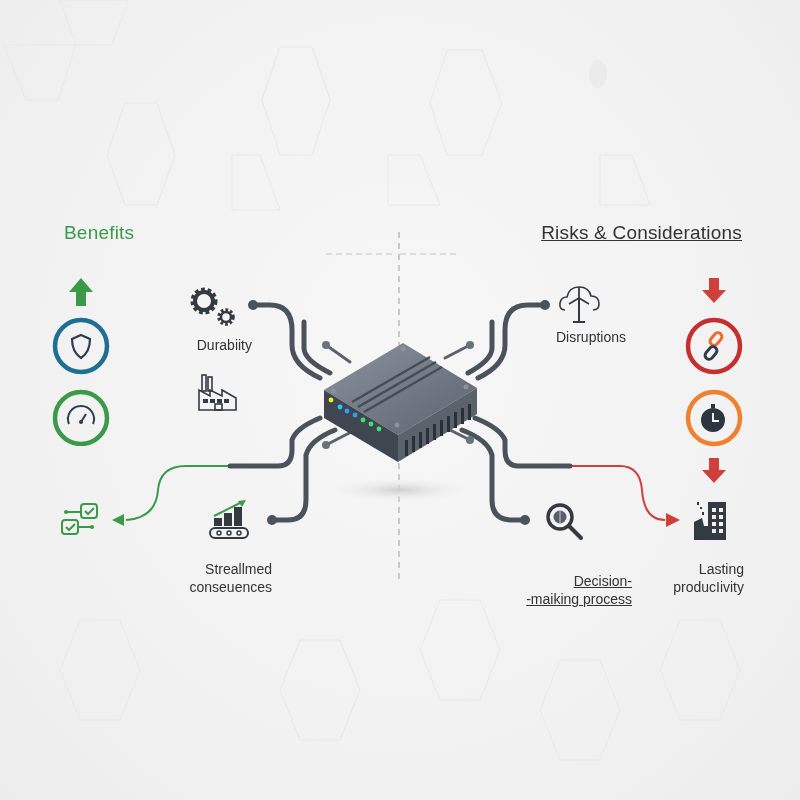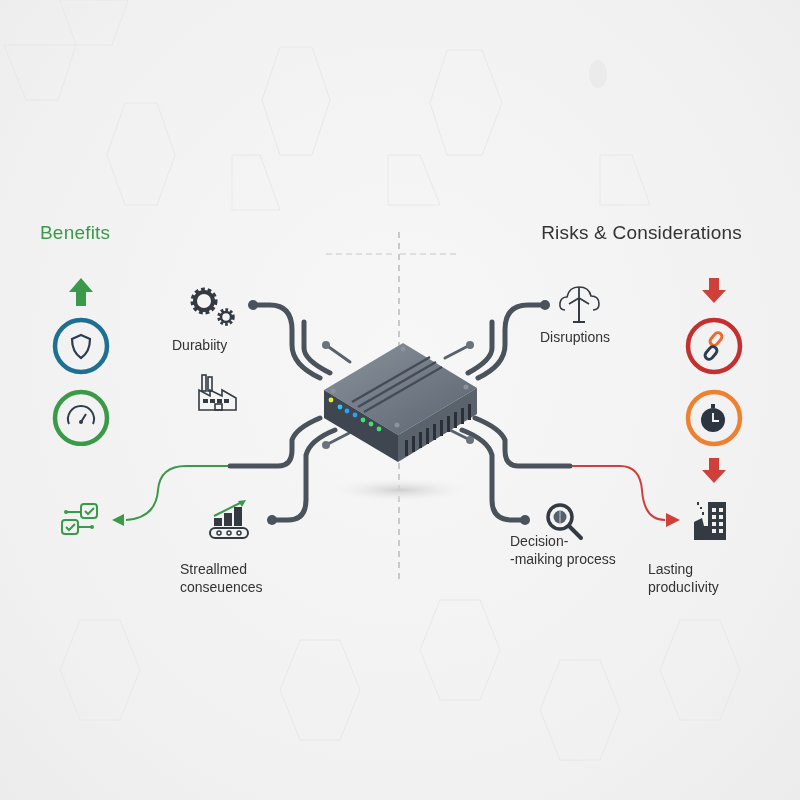--- a/index.html
+++ b/index.html
@@ -1,22 +1,22 @@
 <!DOCTYPE html>
 <html><head>
 <meta charset="utf-8">
 <style>
   html, body { margin:0; padding:0; }
   body { width:800px; height:800px; overflow:hidden; background:#f3f3f3; font-family:"Liberation Sans", sans-serif; }
   .stage { position:relative; width:800px; height:800px; background:radial-gradient(ellipse at 50% 45%, #f7f7f7 0%, #f1f1f1 70%, #ececec 100%); }
   .bg-svg { position:absolute; left:0; top:0; }
-  .heading { position:absolute; font-size:19px; letter-spacing:0.2px; }
+  .heading { position:absolute; font-size:19px; letter-spacing:0.2px;margin-left:24px; }
   .h-benefits { left:40px; top:222px; color:#3a9a4a; }
-  .h-risks { right:58px; top:222px; color:#333; }
-  .label { position:absolute; font-size:14px; color:#333; text-align:left; line-height:18px; }
+  .h-risks { right:58px; top:222px; color:#333;text-decoration:underline; }
+  .label { position:absolute; font-size:14px; color:#333; text-align:right; line-height:18px; }
   .abs { position:absolute; }
 </style>
 </head>
 <body>
 
 <div class="stage">
 
   <svg class="bg-svg" width="800" height="800">
     <g fill="none" stroke="#e8e8e8" stroke-width="1">
       <polygon points="60,0 128,0 112,45 76,45"></polygon>
@@ -247,21 +247,21 @@
         <polygon points="27,182 37,182 37,194 44,194 32,207 20,194 27,194" fill="#d0403a"></polygon>
       </g>
   </svg>
 
   <svg class="abs" style="left:543px;top:500px" width="44" height="44">
     <circle cx="17" cy="17" r="12" fill="none" stroke="#333a42" stroke-width="3.5"></circle>
     <circle cx="17" cy="17" r="6.5" fill="#55606c"></circle>
     <line x1="17" y1="11" x2="17" y2="23" stroke="#c8c8c8" stroke-width="1"></line>
     <line x1="26" y1="26" x2="38" y2="38" stroke="#333a42" stroke-width="4" stroke-linecap="round"></line>
   </svg>
-  <div class="label" style="left:510px;top:532px;width:122px;">
+  <div class="label" style="left:510px;top:572px;width:122px;text-decoration:underline;">
     <div>Decision-</div>
     <div>-maiking process</div>
   </div>
 
   <svg class="abs" style="left:690px;top:498px" width="44" height="46">
     <rect x="18" y="4" width="18" height="38" fill="#333a42"></rect>
     <polygon points="4,42 4,24 12,20 14,28 18,28 18,42" fill="#333a42"></polygon>
     <g fill="#f1f1f1">
         <rect x="22" y="10" width="4" height="4"></rect>
         <rect x="29" y="10" width="4" height="4"></rect>

